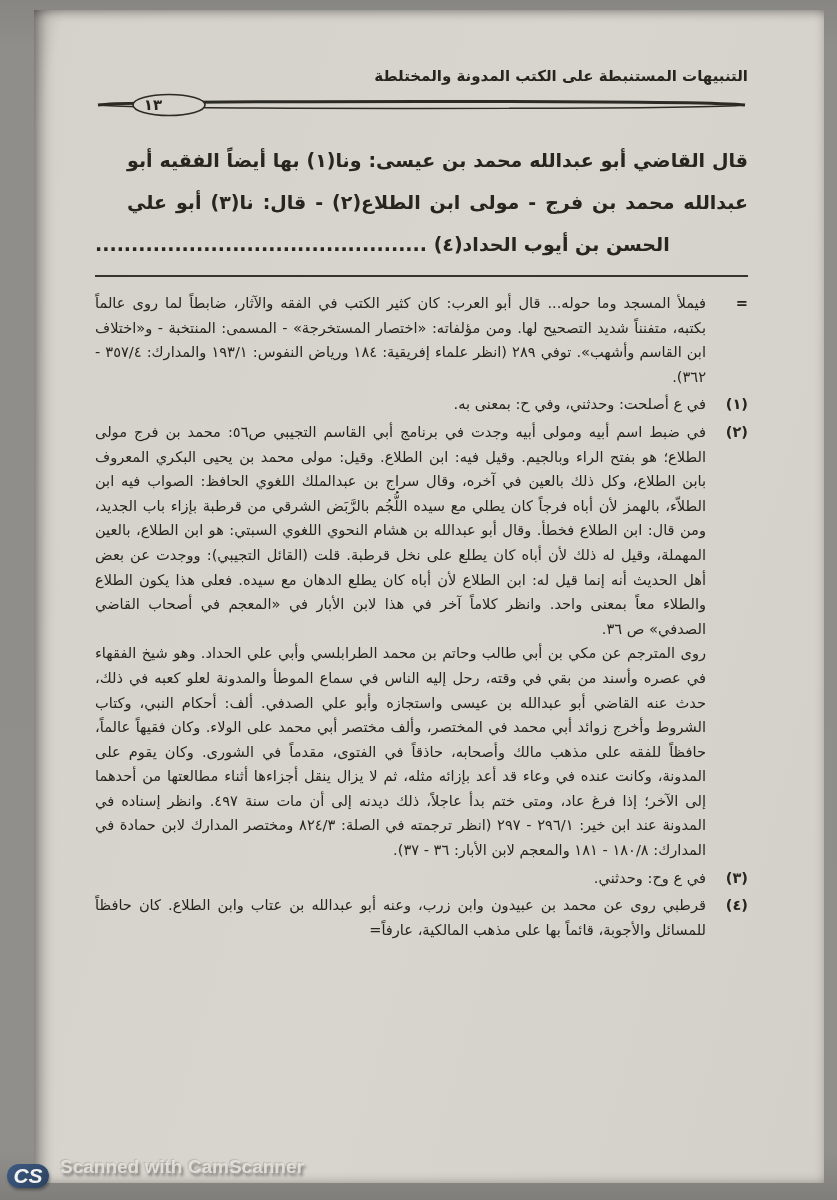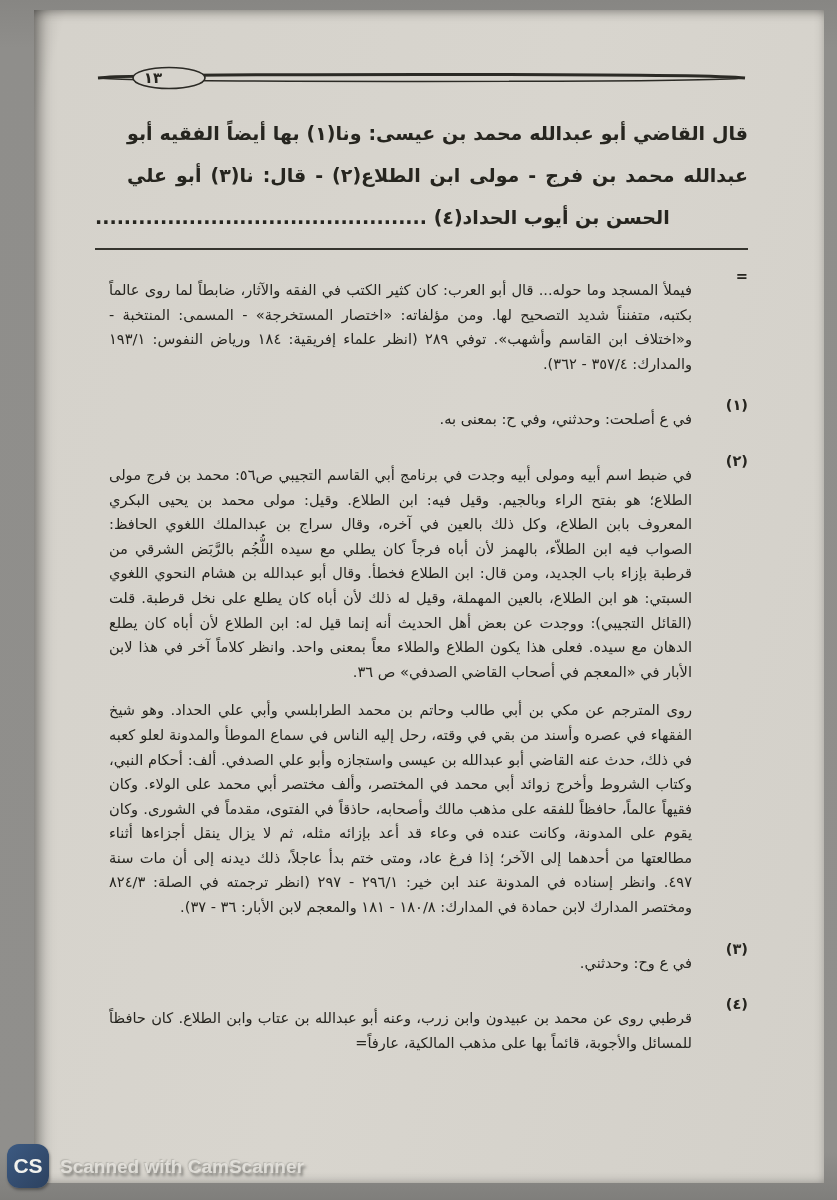--- a/index.html
+++ b/index.html
@@ -46,50 +46,51 @@
   .mline { text-align:left; white-space:normal; }
   .mline.jlast { text-align:justify; text-align-last:justify;margin-left:32px; }
 
   .sep { margin-top:10px; border-top:2px solid #35342e; width:100%; }
 
   
   .footnotes { margin-top:14px; font-size:14.6px; line-height:24.6px; }
   .footnote { display:flex; margin-bottom:3px; }
   .fn-marker { flex:0 0 42px; text-align:right; font-weight:bold; }
   .fn-text { flex:1 1 auto; text-align:justify; }
-  .fn-text p { margin:14px; }
+  .fn-text p { margin:0; }
 
   
   .wm { position:absolute; left:0; bottom:0; width:400px; height:60px; pointer-events:none; }
   .cs {
     position:absolute; left:7px; bottom:12px;
-    width:42px; height:44px; border-radius:12px;
+    width:42px; height:24px; border-radius:18px;
     background:linear-gradient(135deg,#3c5a82 0%,#2c415f 100%);
     color:#f2f2ee; font-family:"Liberation Sans", sans-serif;
-    font-weight:bold; font-size:21px;
+    font-weight:bold; font-style:italic; font-size:21px;
     display:flex; align-items:center; justify-content:center;
     box-shadow:1px 2px 3px rgba(0,0,0,0.35);
   }
   .wmtext {
     position:absolute; left:60px; bottom:22px;
     font-family:"Liberation Sans", sans-serif;
     font-size:19px; font-weight:600;
     color:rgba(228,226,220,0.92);
     text-shadow:2px 3px 3px rgba(66,66,63,0.6), -1px -1px 1px rgba(130,128,124,0.35);
     white-space:nowrap;
   }
 </style>
 </head>
 <body>
 
 <div class="scan">
   <div class="page">
     <div class="content">
 
       <div class="header">
+        <div class="title">التنبيهات المستنبطة على الكتب المدونة والمختلطة</div>
         <div class="rule">
           <svg viewBox="0 0 653 24" preserveAspectRatio="none">
             <path d="M3,12 C45,7.2 608,7.2 650,12" fill="none" stroke="#2b2a25" stroke-width="3"></path>
             <path d="M3,12 C45,16.6 608,16.6 650,12" fill="none" stroke="#2b2a25" stroke-width="1.5"></path>
             <ellipse cx="74" cy="12" rx="36" ry="10.5" fill="#d6d3cc" stroke="#2b2a25" stroke-width="1.6"></ellipse>
           </svg>
           <span class="pagenum">١٣</span>
         </div>
       </div>
 

